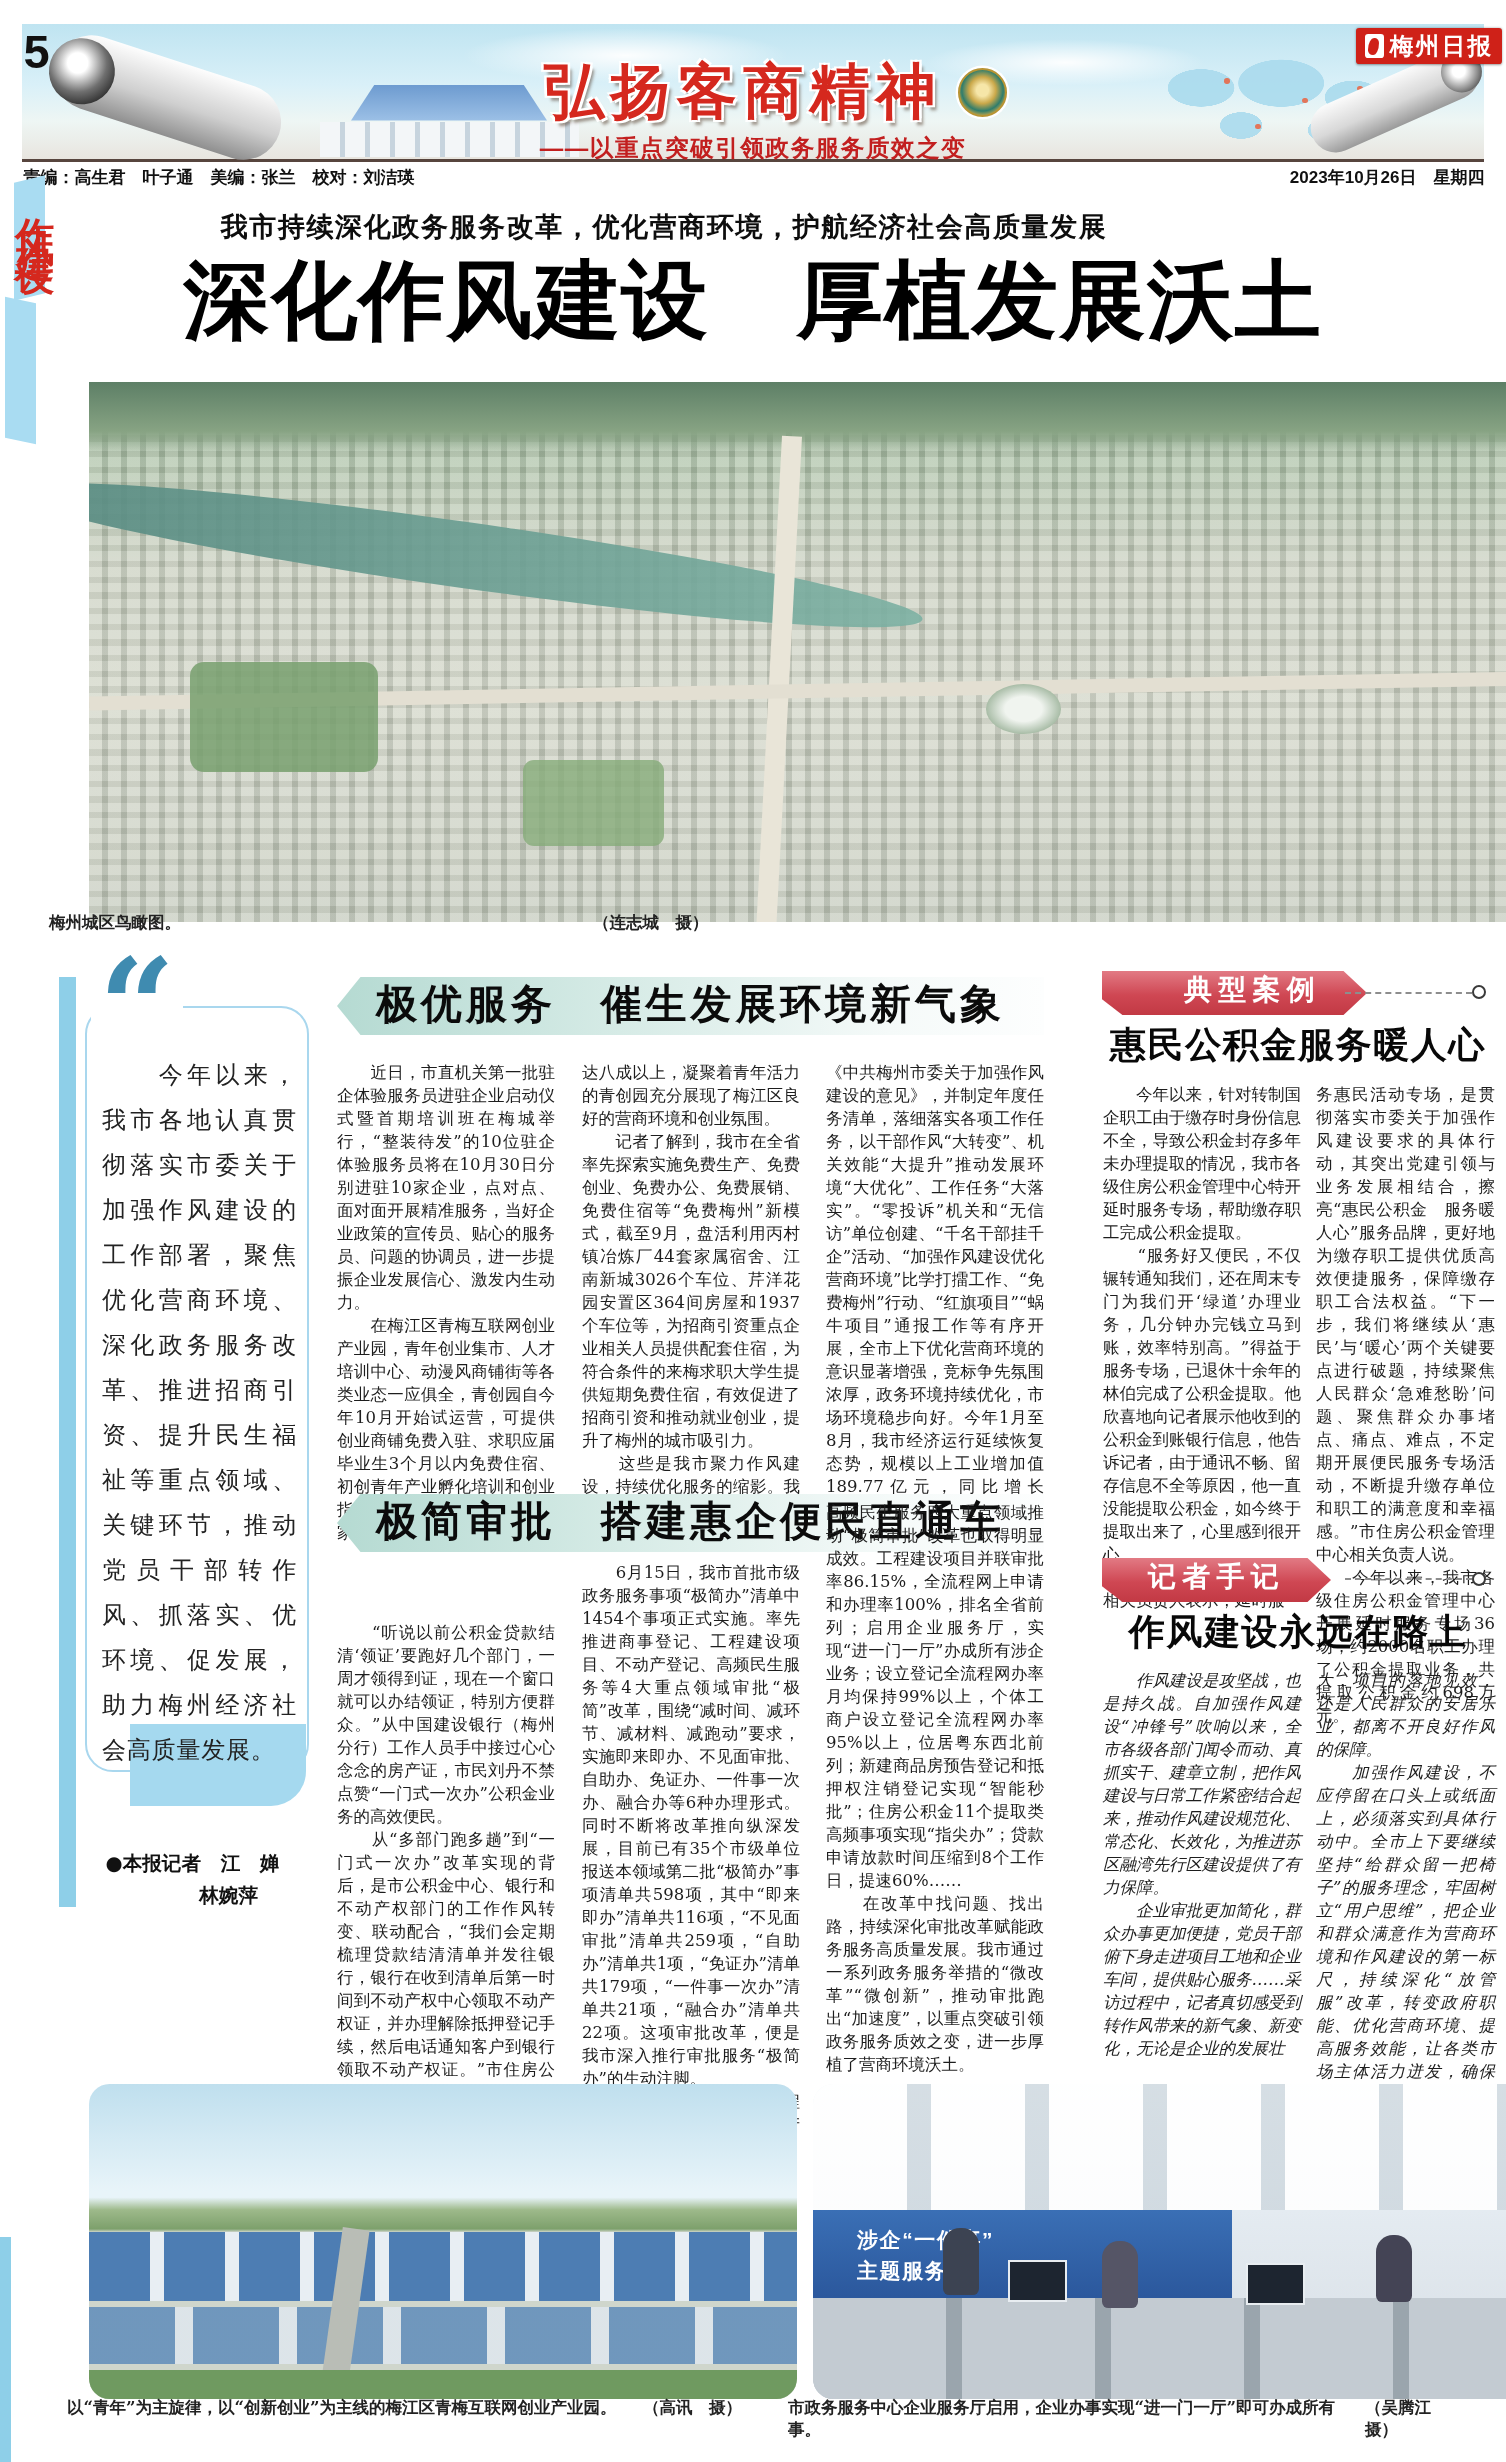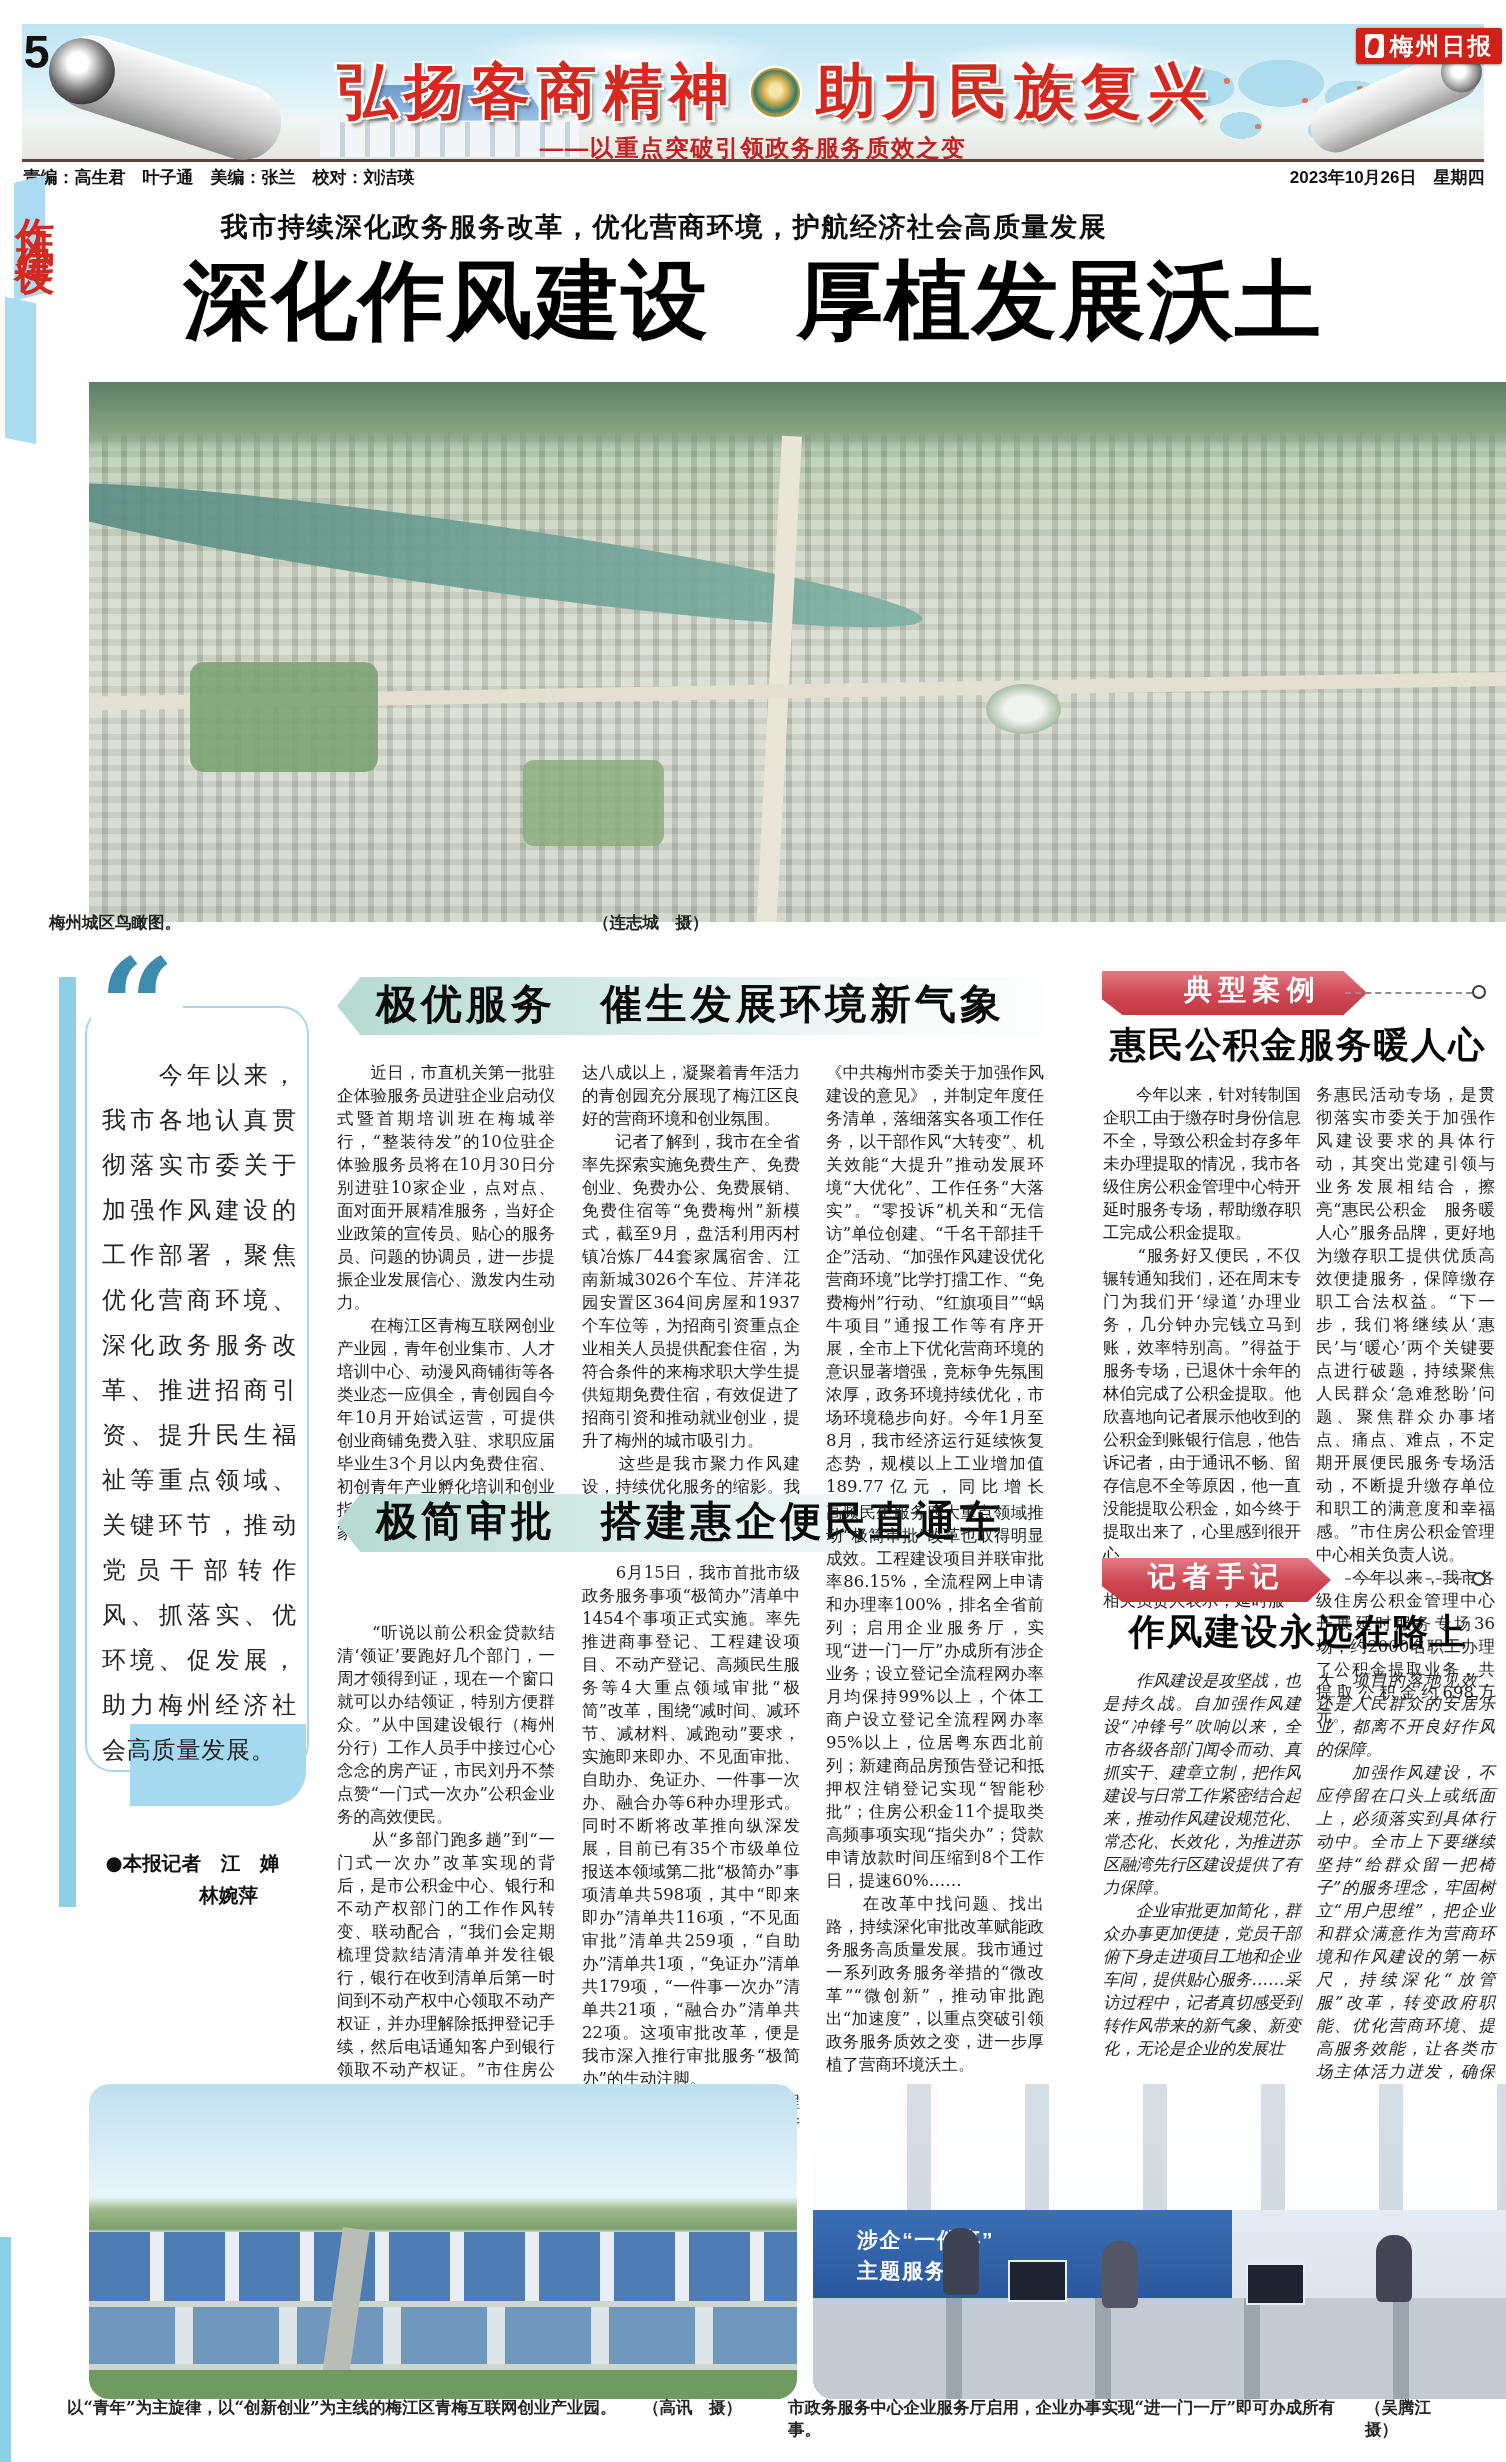--- a/index.html
+++ b/index.html
@@ -186,21 +186,20 @@
   <div class="abs worldmap">
     <span class="abs mapdot" style="left:63px;top:23.5px"></span>
     <span class="abs mapdot" style="left:141px;top:43px"></span>
     <span class="abs mapdot" style="left:94px;top:69px"></span>
     <span class="abs mapdot" style="left:196px;top:31px"></span>
   </div>
   <div class="abs rollR"></div>
   <div class="abs slogan">
     <span class="word">弘扬客商精神</span>
     <span class="emblem"></span>
-    <span class="word">助力民族复兴</span>
   </div>
   <div class="abs logo">
     <span class="flame"></span>
     <span class="lt">梅州日报</span>
   </div>
   <div class="abs series">——以重点突破引领政务服务质效之变</div>
 </header>
 
 <div class="abs inforow">
   <span>责编：高生君　叶子通　美编：张兰　校对：刘洁瑛</span>

